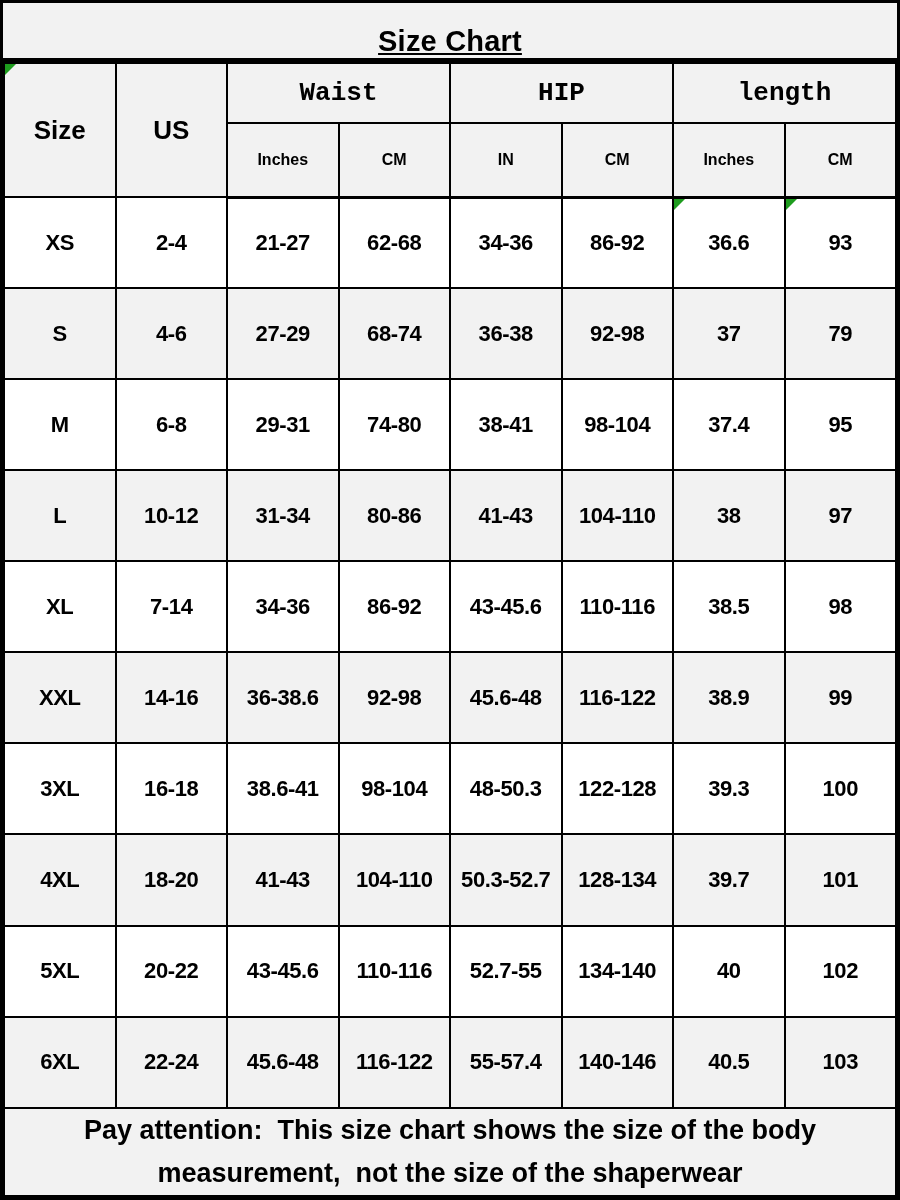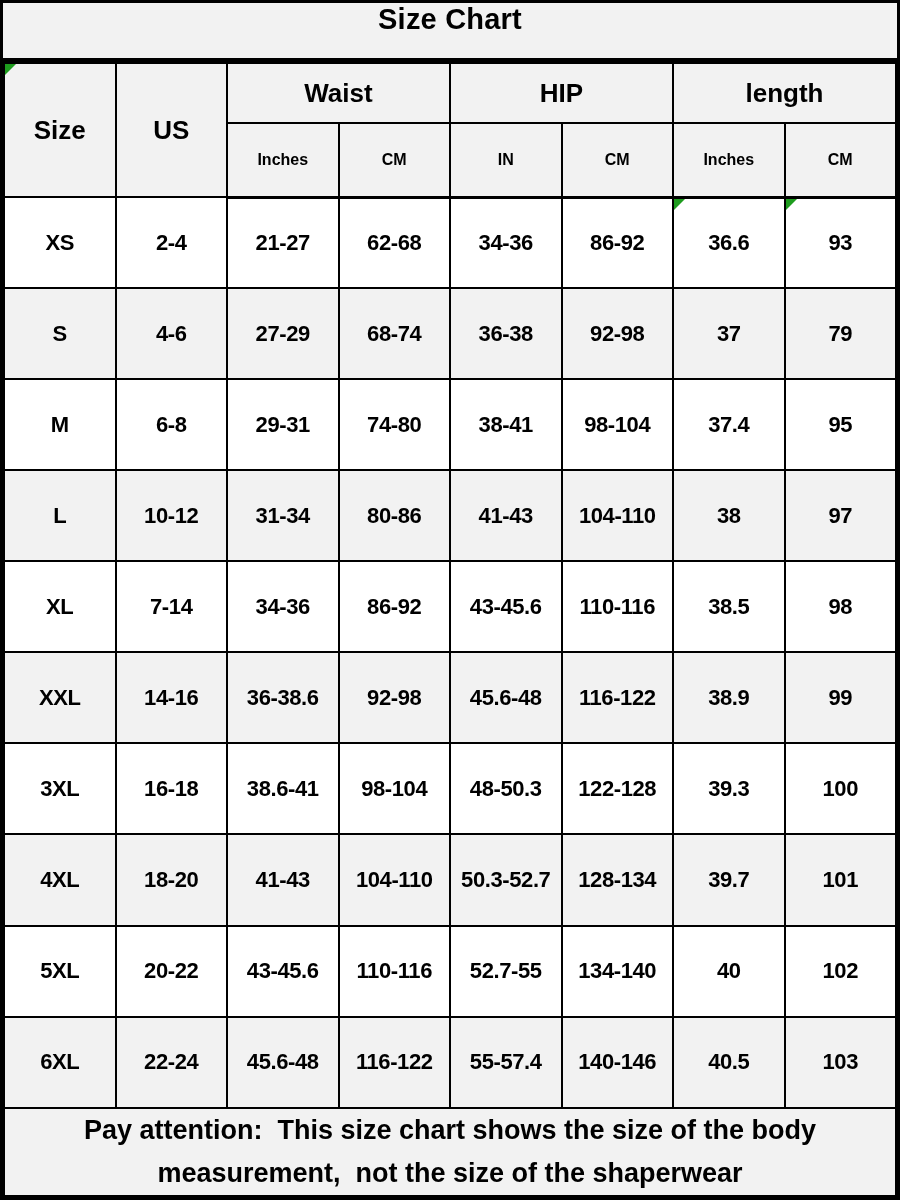--- a/index.html
+++ b/index.html
@@ -13,44 +13,45 @@
     box-sizing: border-box;
     width: 900px; height: 1200px;
     border: 3px solid #000;
     display: flex; flex-direction: column;
     background: #ffffff;
   }
   .title-bar {
     height: 55px; flex: 0 0 55px;
     background: #f2f2f2;
     border-bottom: 4px solid #000;
-    display: flex; align-items: flex-start; justify-content: center;
+    display: flex; align-items: flex-end; justify-content: center;
     font-size: 29px;
     letter-spacing: 0.2px;
+    text-decoration: underline;
   }
   table.size-table {
     border-collapse: collapse;
     table-layout: fixed;
     width: 100%;
     height: 1135px;
   }
   .size-table th, .size-table td {
     border: 2px solid #000;
     text-align: center;
     vertical-align: middle;
     padding: 0;
     position: relative;
     font-weight: bold;
     overflow: visible;
   }
   thead tr.h1 { height: 60px; }
   thead tr.h2 { height: 74px; }
   thead th { background: #f2f2f2; font-size: 26px; }
   thead tr.h2 th { font-size: 16px; border-bottom: 3px solid #000; }
-  th.span-header { font-size: 26px; }
+  th.span-header { font-size: 26px; font-family: Liberation Mono, monospace; }
   tbody tr { height: 81px; }
   tbody td { background: #ffffff; font-size: 22px; letter-spacing: -0.4px; }
   tbody tr.shaded td { background: #f2f2f2; }
   tfoot td {
     background: #f2f2f2;
     border-top: 4px solid #000;
     font-size: 27px;
   }
   .note-line {
     white-space: pre-wrap;

